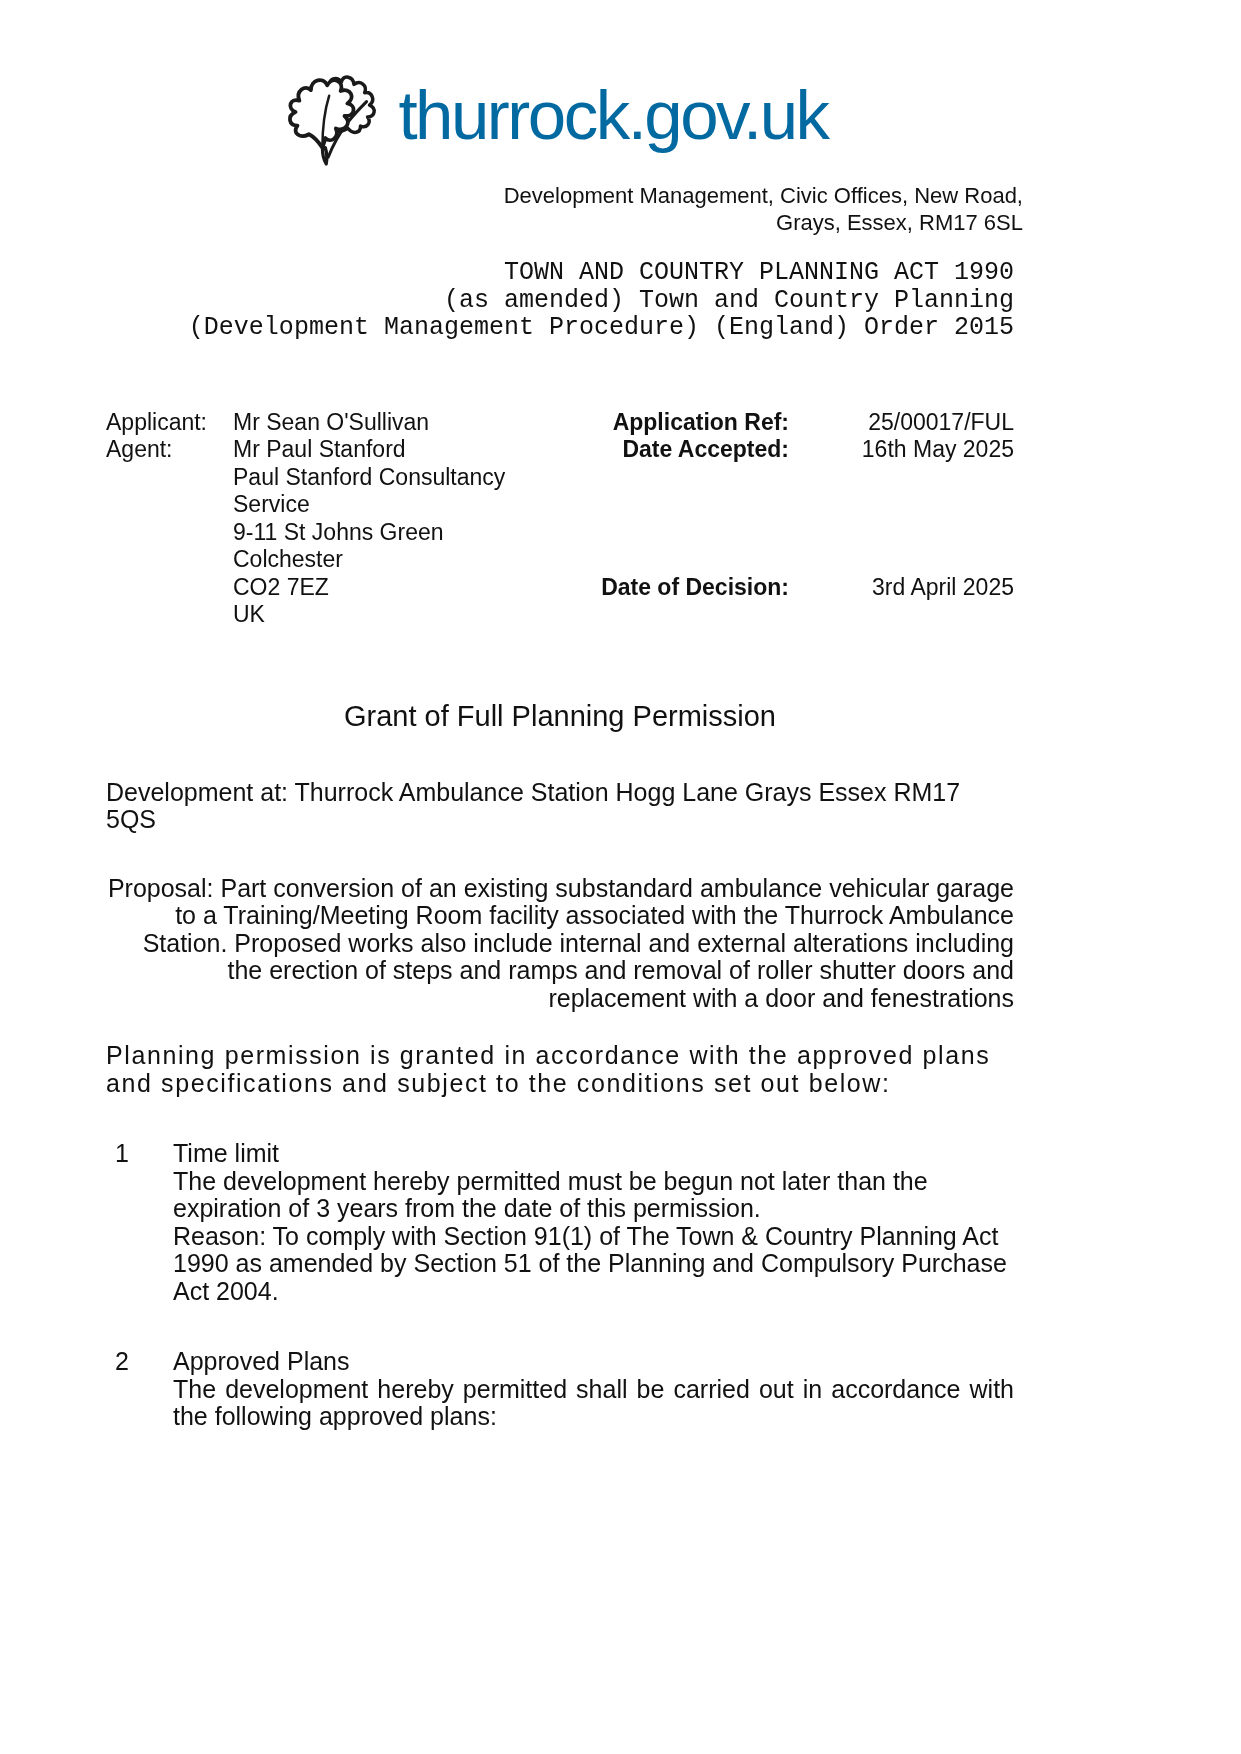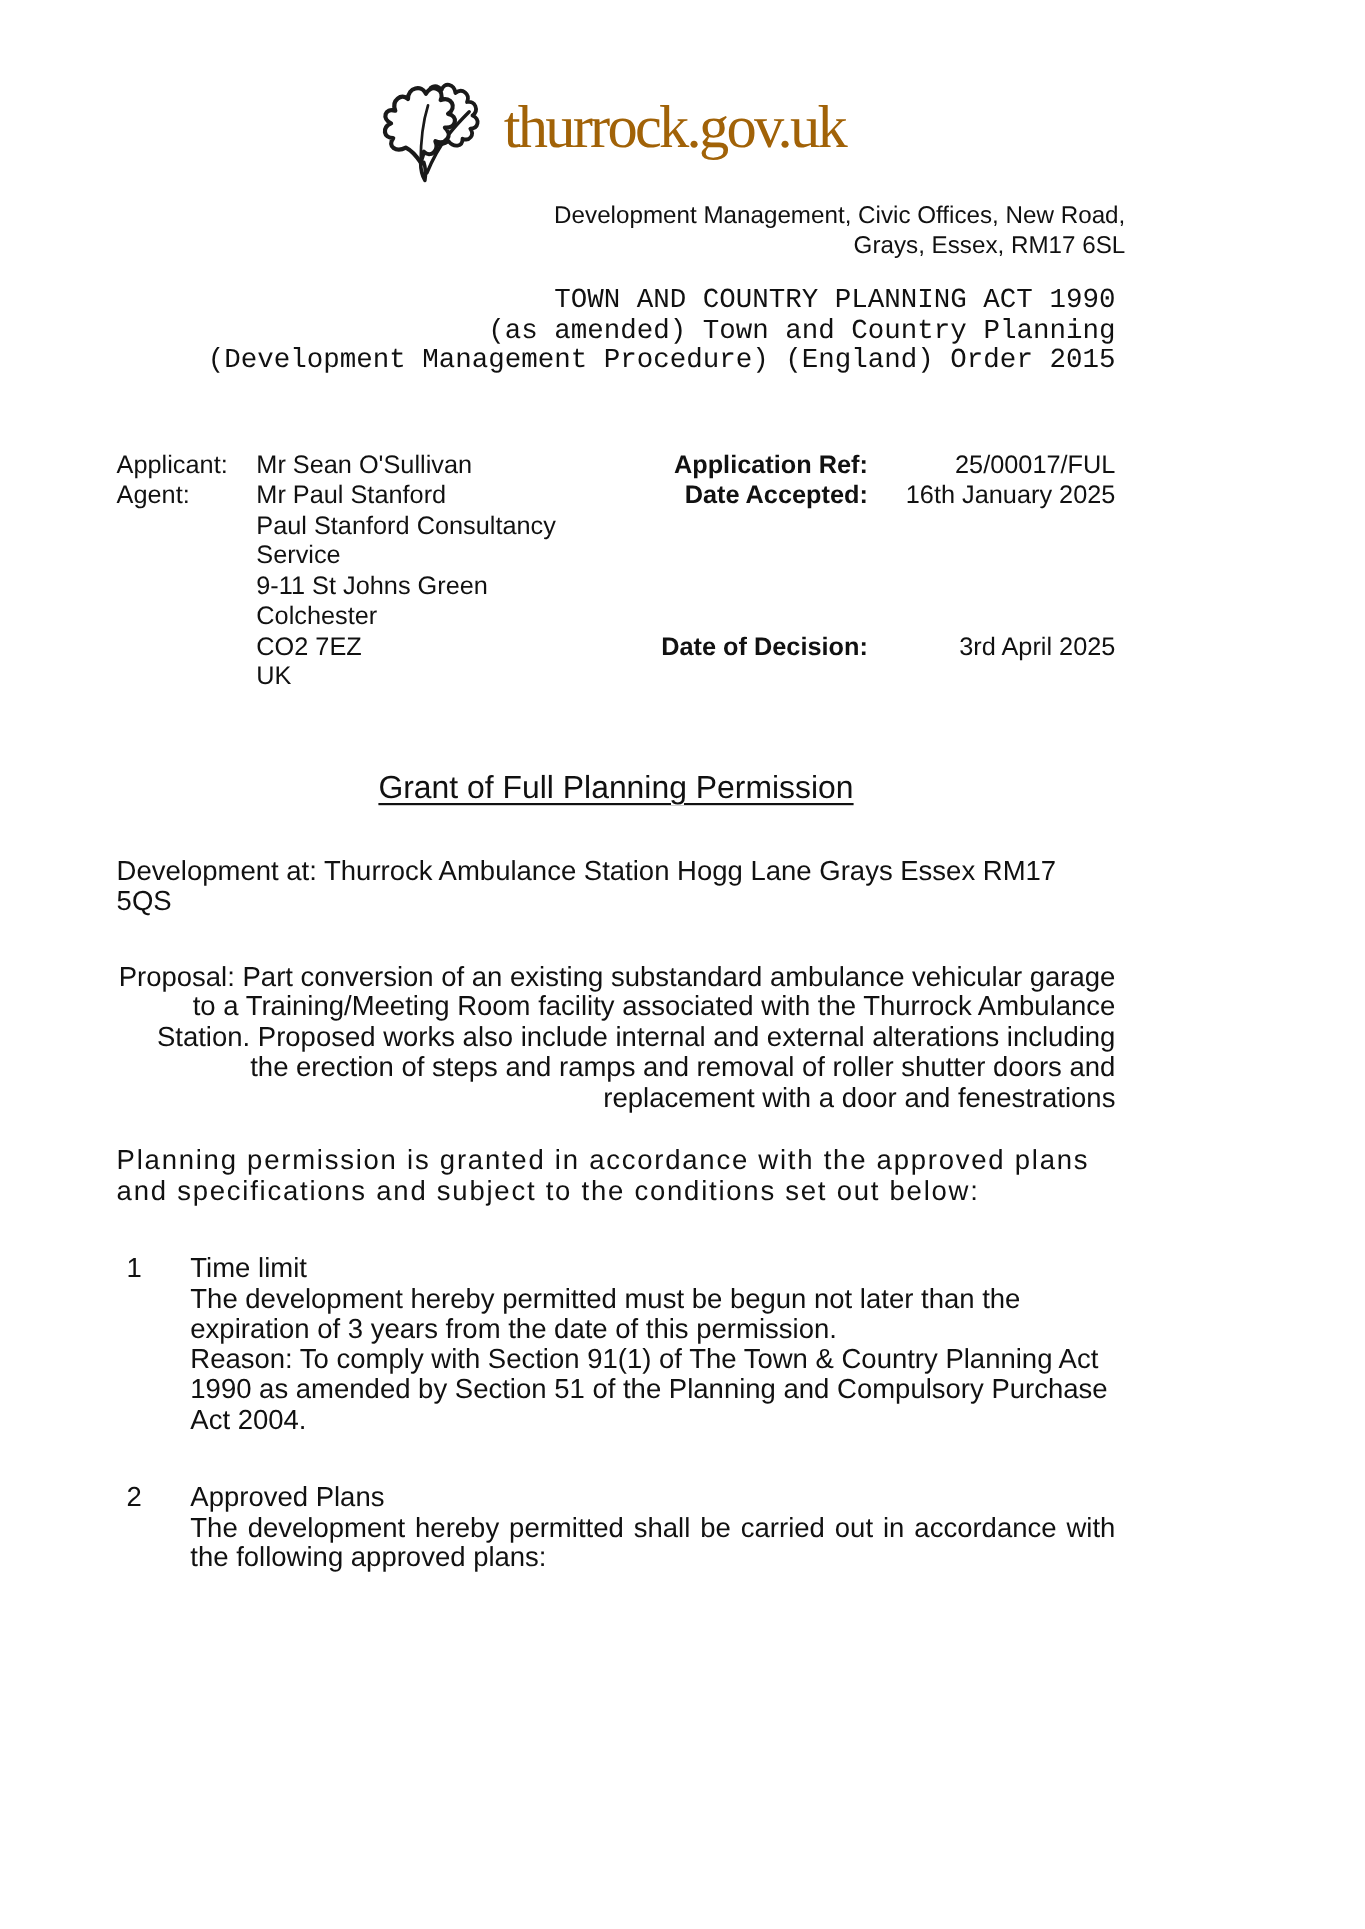--- a/index.html
+++ b/index.html
@@ -25,25 +25,24 @@
     display: flex;
     justify-content: center;
     align-items: center;
     gap: 18px;
     height: 106px;
     margin-left: -60px; 
     width: 1020px;
   }
   .leaf { width: 96px; height: 104px; flex: 0 0 auto; }
   .logo-text {
-    font-size: 55px;
+    font-size: 69px;
     letter-spacing: -2.5px;
-    color: #a16207;
+    color: #0369a1;
     white-space: nowrap;
-    font-family: Liberation Serif, serif;
   }
 
   .addr-block {
     margin-top: 14px;
     text-align: right;
     font-size: 22px;
     line-height: 27px;
     margin-right: -9px;
   }
 
@@ -64,21 +63,20 @@
     line-height: 27.5px;
   }
   .app-grid .c3 { text-align: right; font-weight: bold; }
   .app-grid .c4 { text-align: right; }
 
   
   .decision-heading {
     margin-top: 71px;
     text-align: center;
     font-size: 29px;
-    text-decoration: underline;
     text-underline-offset: 5px;
     text-decoration-thickness: 2px;
   }
   .body-text {
     font-size: 25px;
     line-height: 27.5px;
   }
   .dev-at { margin-top: 46px; }
   .proposal { margin-top: 41px; text-align: right; }
   .grant-statement {
@@ -132,21 +130,21 @@
 
   <div class="app-grid">
     <div class="c1">Applicant:</div>
     <div class="c2">Mr Sean O'Sullivan</div>
     <div class="c3">Application Ref:</div>
     <div class="c4">25/00017/FUL</div>
 
     <div class="c1">Agent:</div>
     <div class="c2">Mr Paul Stanford</div>
     <div class="c3">Date Accepted:</div>
-    <div class="c4">16th January 2025</div>
+    <div class="c4">16th May 2025</div>
 
     <div class="c1"></div>
     <div class="c2">Paul Stanford Consultancy Service</div>
     <div class="c3"></div>
       <div class="c4"></div>
 
     <div class="c1"></div>
     <div class="c2">9-11 St Johns Green</div>
     <div class="c3"></div>
       <div class="c4"></div>

